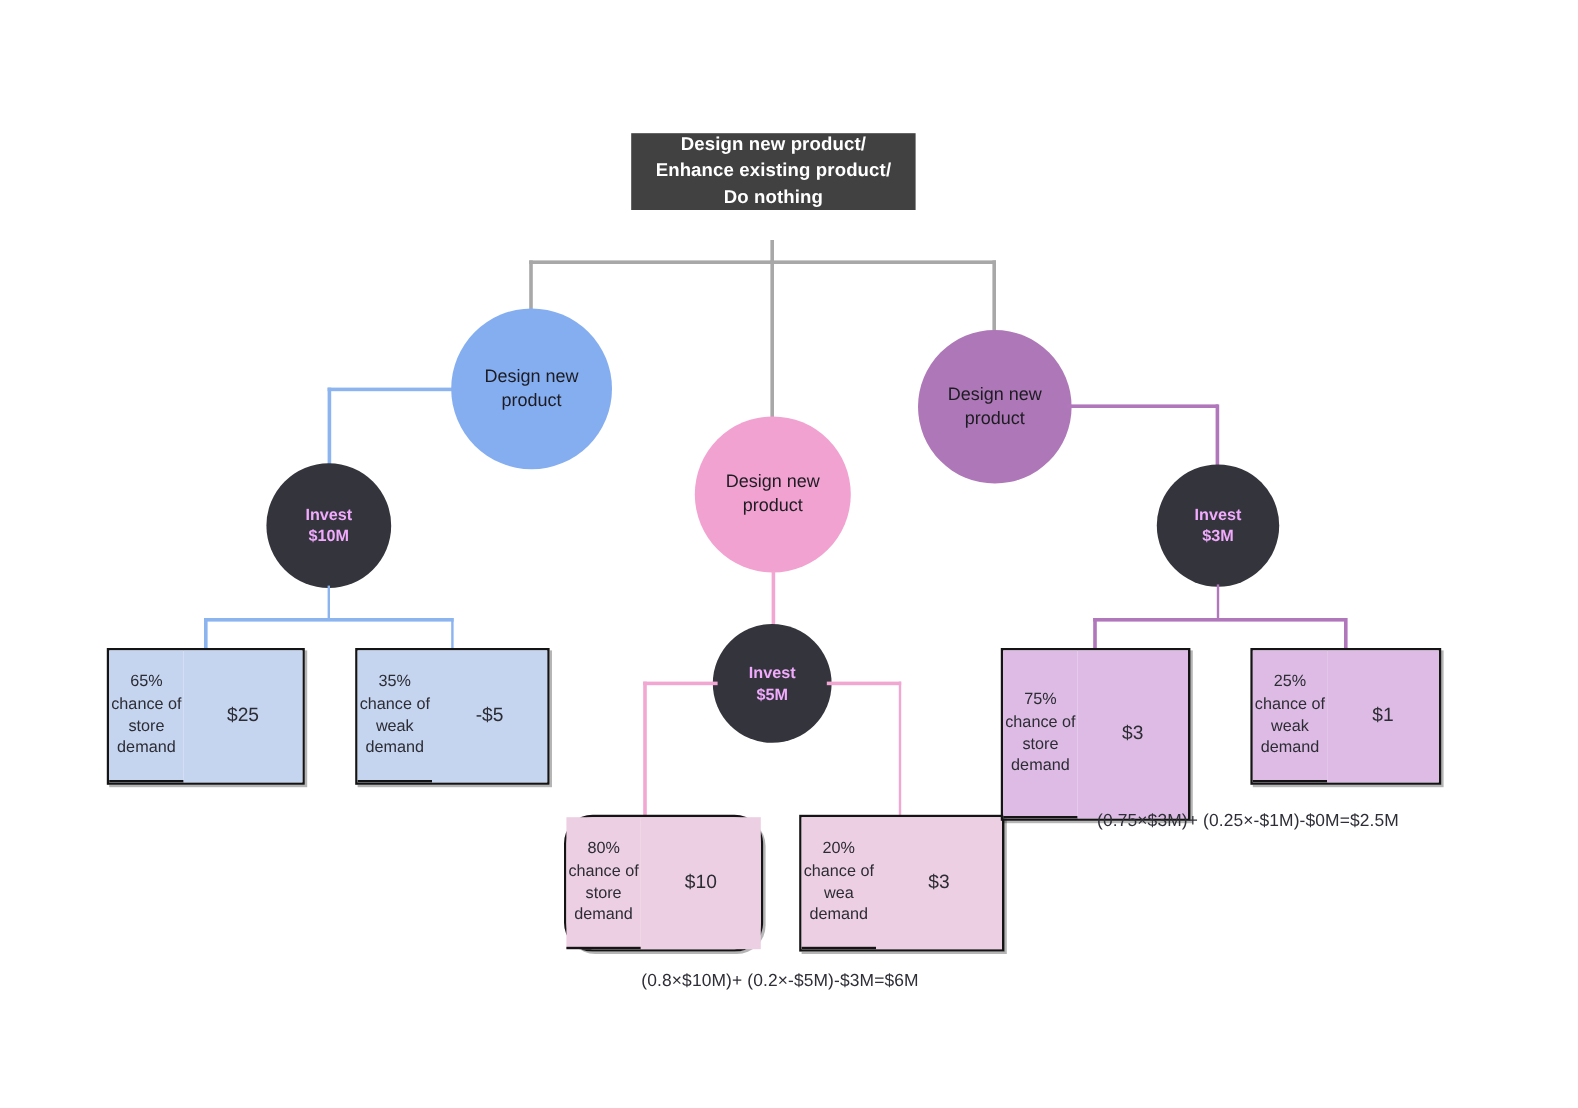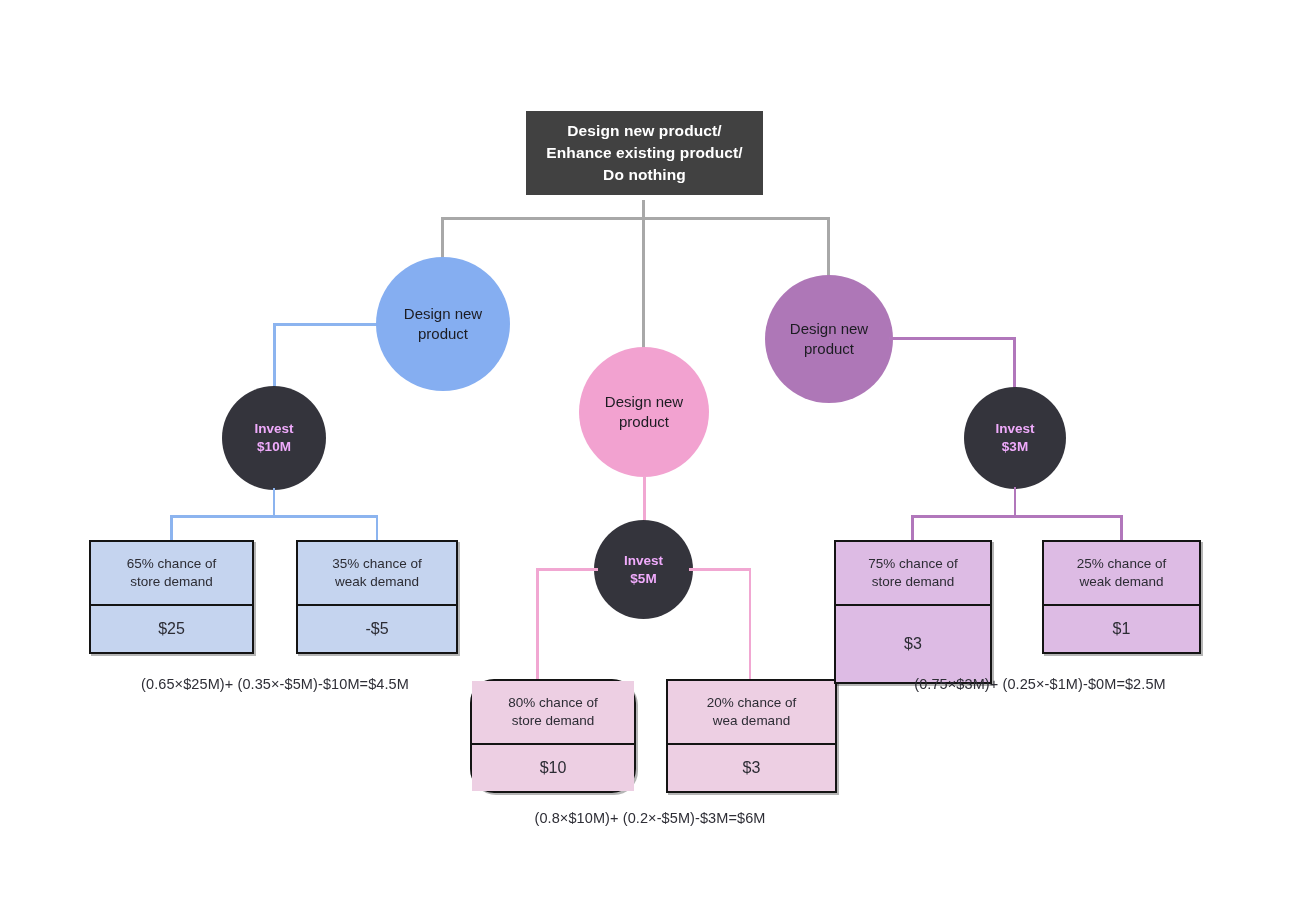--- a/index.html
+++ b/index.html
@@ -76,21 +76,21 @@
   .circle.blue   { background: #85aef1; }
   .circle.pink   { background: #f2a2d0; }
   .circle.purple { background: #ae77b7; }
 
   
   .outcome {
     position: absolute;
     box-sizing: border-box;
     border: 2.5px solid #141414;
     display: flex;
-    flex-direction: column;
+    flex-direction: row;
     box-shadow: 2px 2px 0 rgba(10,10,10,0.30);
   }
   .outcome .chance {
     flex: 0 0 62px;
     display: flex;
     align-items: center;
     justify-content: center;
     text-align: center;
     font-size: 13.5px;
     line-height: 1.36;
@@ -127,21 +127,21 @@
 <body>
 
 <div id="canvas">
 
   <div class="conn gray" style="left:642px; top:200px; width:2.5px; height:18px;"></div>
   <div class="conn gray" style="left:441px; top:217px; width:389px; height:2.5px;"></div>
   <div class="conn gray" style="left:441px; top:217px; width:2.5px; height:64px;"></div>
   <div class="conn gray" style="left:642px; top:217px; width:2.5px; height:152px;"></div>
   <div class="conn gray" style="left:827px; top:217px; width:2.5px; height:62px;"></div>
 
-  <div class="root-box" style="left:526px; top:111px; width:237px; height:84px;">
+  <div class="root-box" style="left:526px; top:111px; width:237px; height:64px;">
     <span class="circle-label">Design new product/
 Enhance existing product/
 Do nothing</span>
   </div>
 
   <div class="conn blue" style="left:273px; top:323px; width:108px; height:2.5px;"></div>
   <div class="conn blue" style="left:273px; top:323px; width:2.5px; height:68px;"></div>
 
   <div class="circle option blue" style="left:376px; top:257px; width:134px; height:134px;">
     <span class="circle-label">Design new
@@ -163,21 +163,20 @@
 store demand</div>
     <div class="value">$25</div>
   </div>
 
   <div class="outcome blue" style="left:296px; top:540px; width:162px; height:114px;">
     <div class="chance">35% chance of
 weak demand</div>
     <div class="value">-$5</div>
   </div>
 
-  <div class="formula" style="left:70px; top:676px; width:410px;">(0.65×$25M)+ (0.35×-$5M)-$10M=$4.5M</div>
 
   <div class="circle option pink" style="left:579px; top:347px; width:130px; height:130px;">
     <span class="circle-label">Design new
 product</span>
   </div>
 
   <div class="conn pink" style="left:643px; top:476px; width:2.5px; height:46px;"></div>
 
   <div class="circle invest" style="left:594px; top:520px; width:99px; height:99px;">
     <span class="circle-label">Invest

